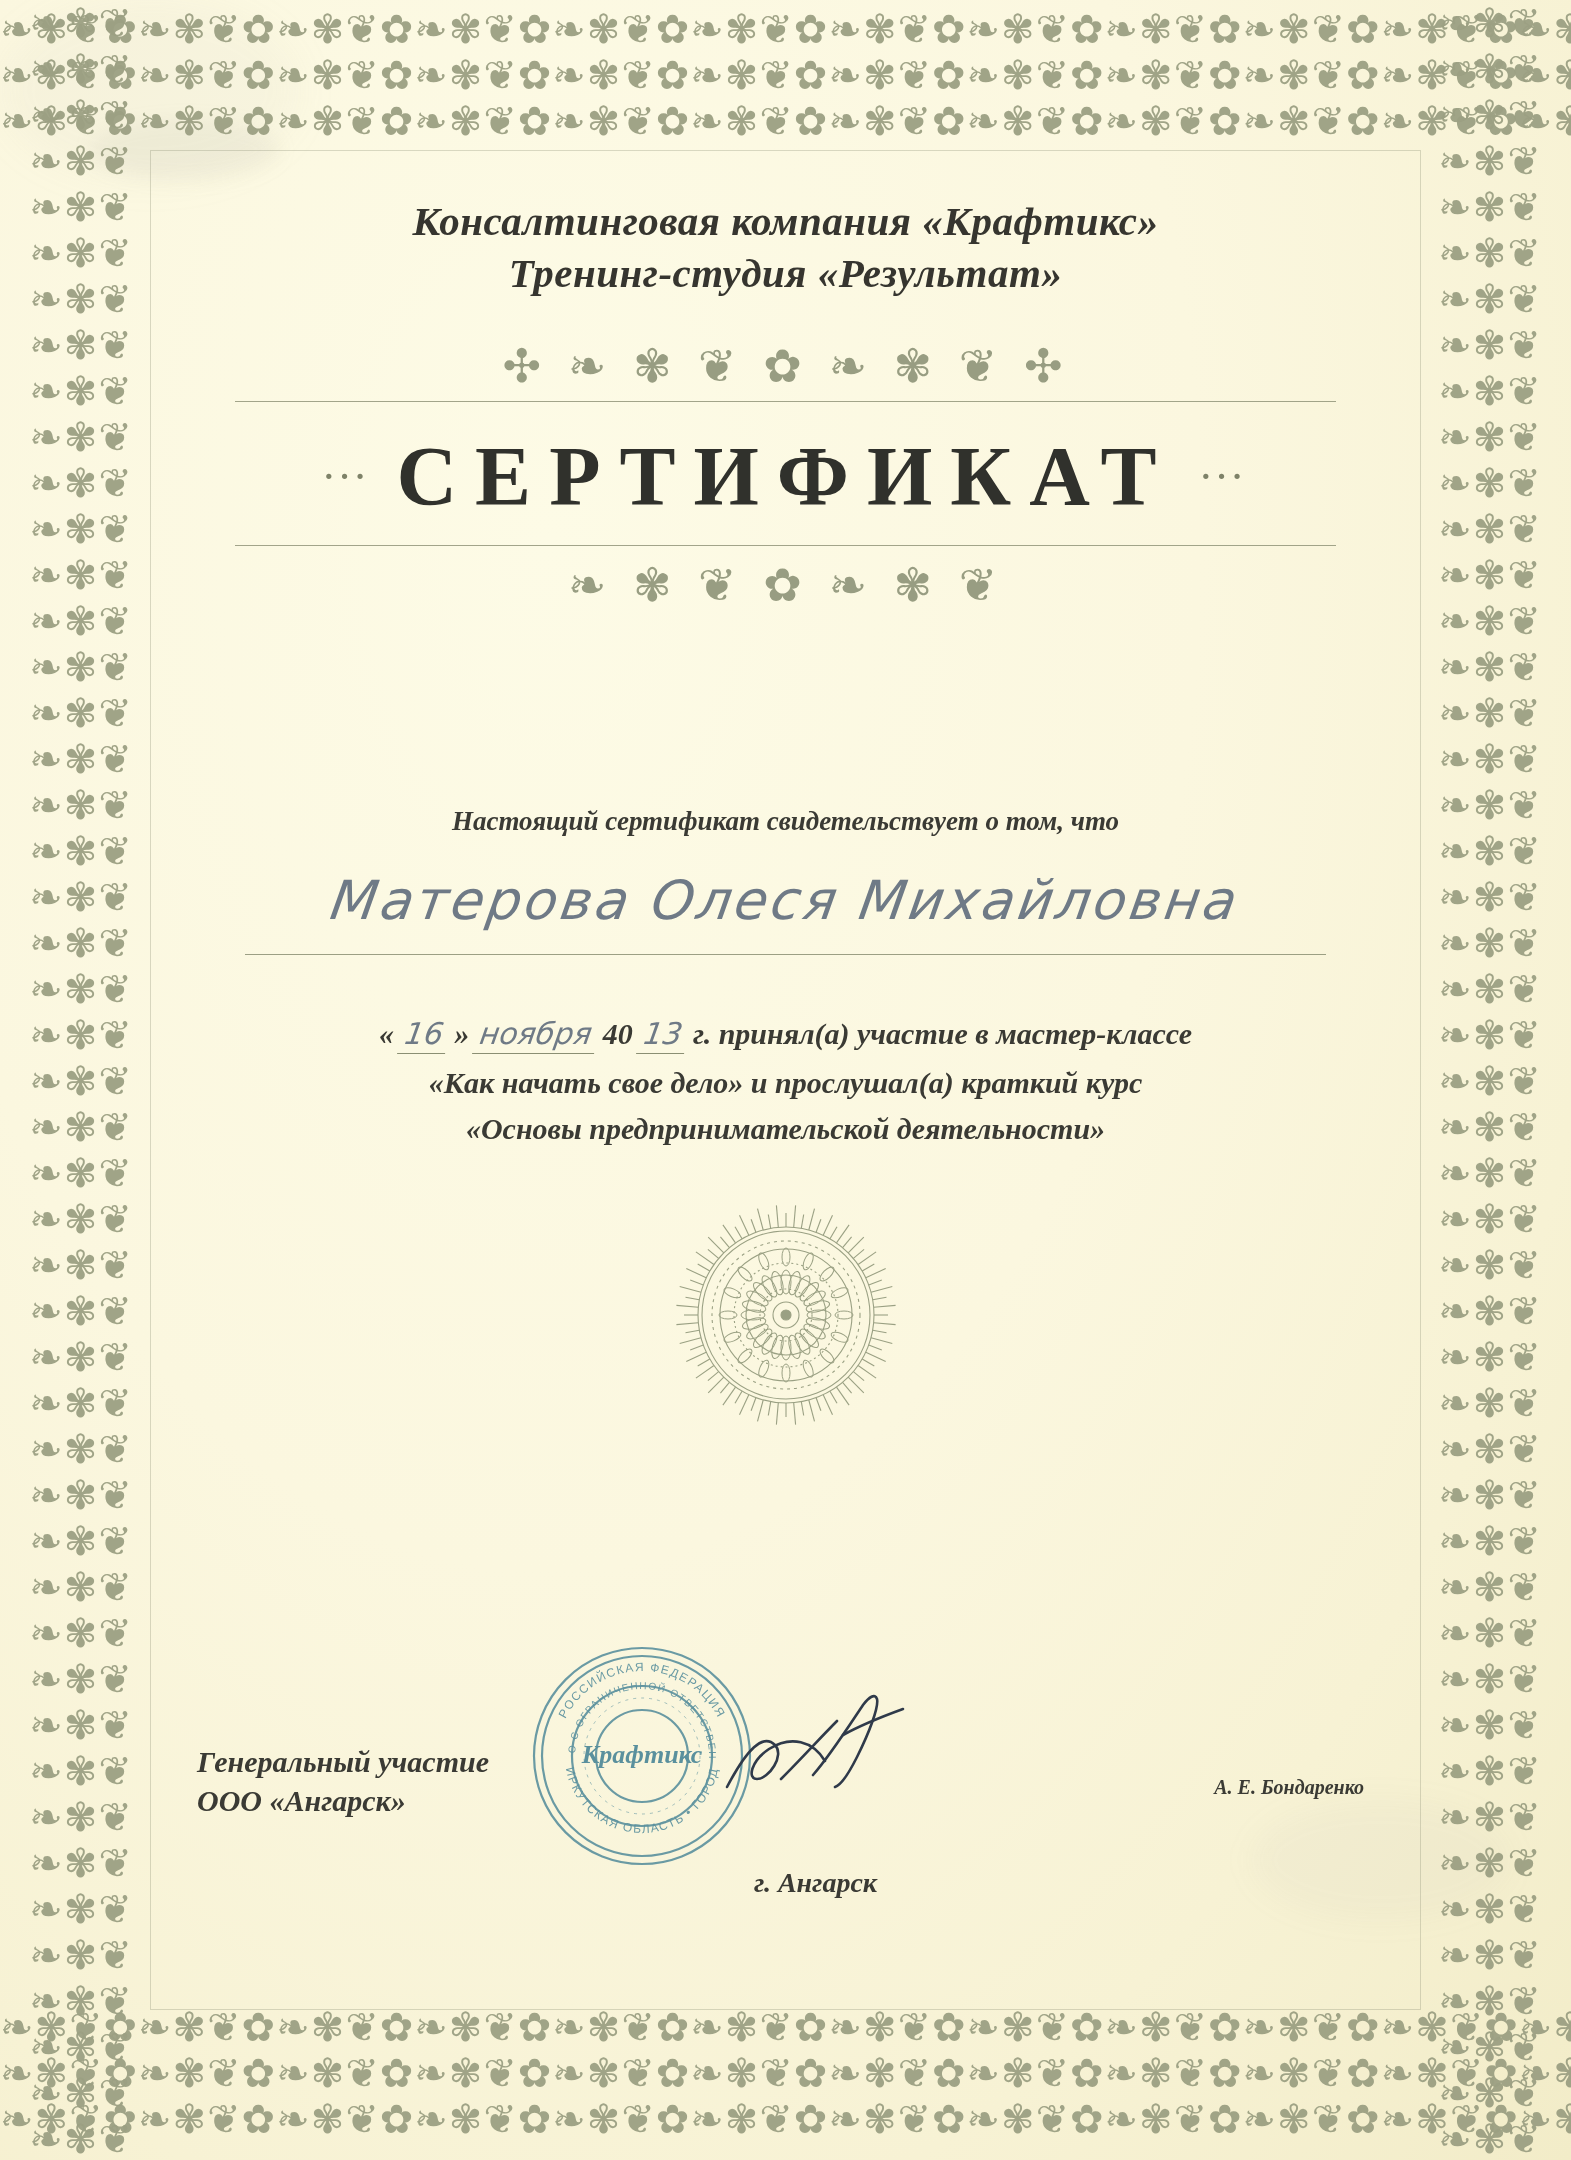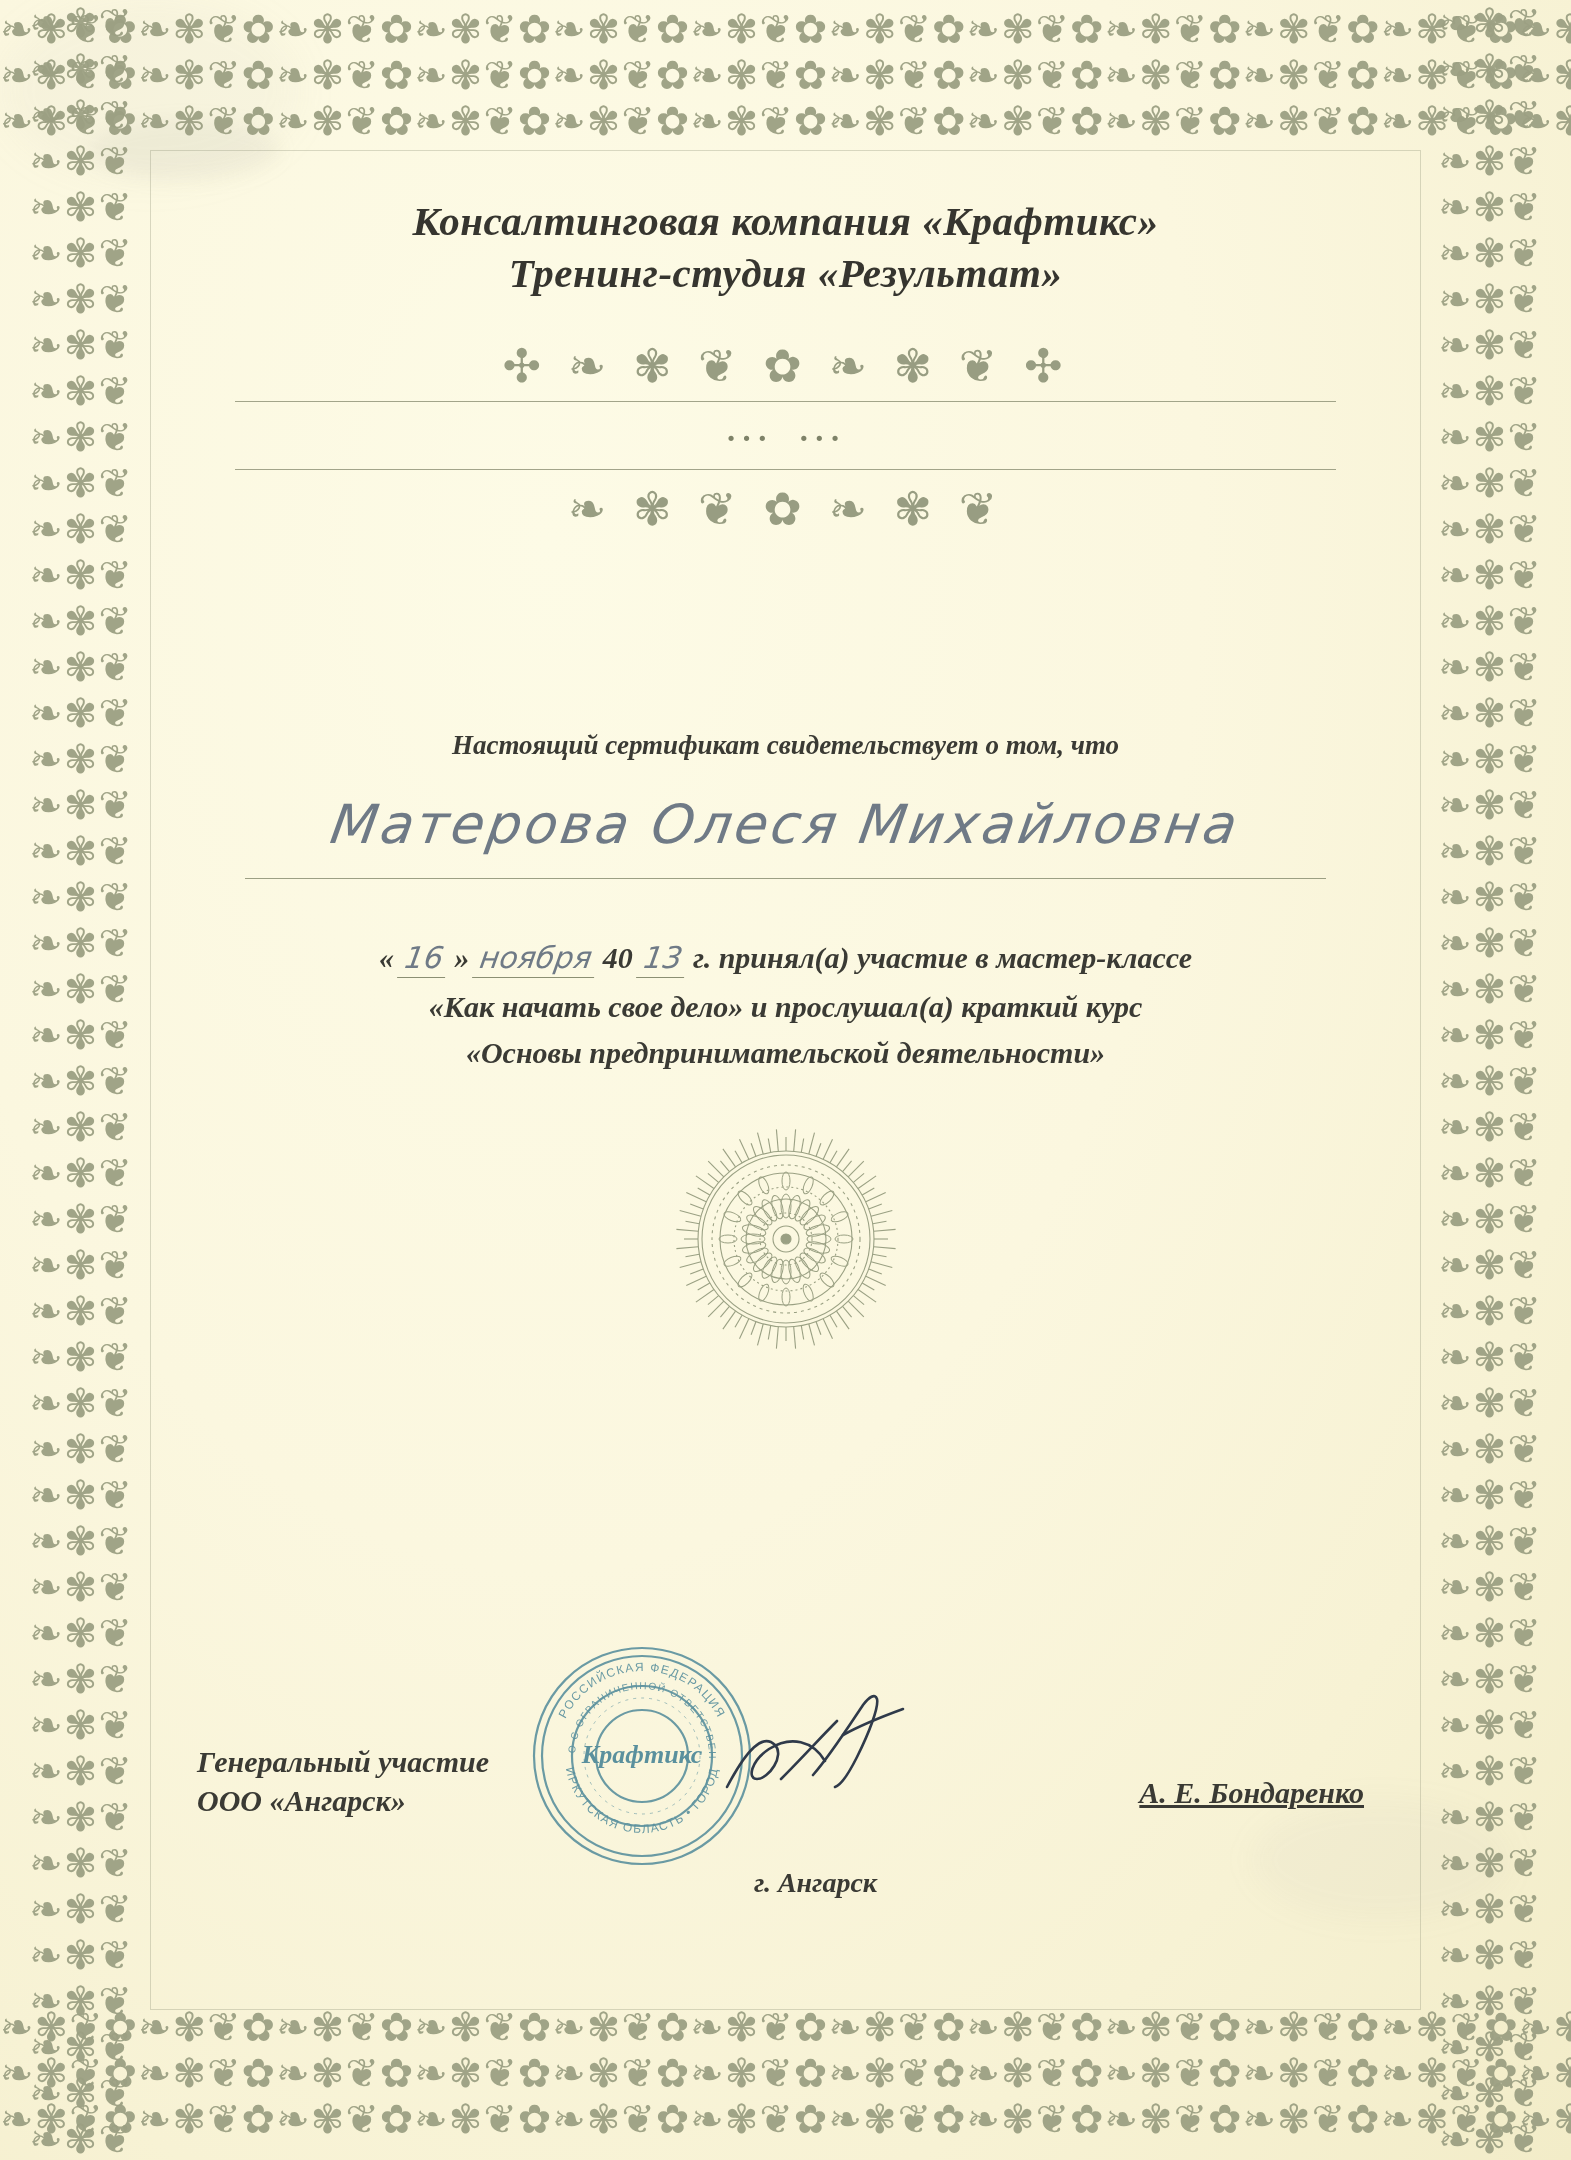--- a/index.html
+++ b/index.html
@@ -244,26 +244,25 @@
     font-weight: bold;
     font-size: 30px;
     color: #3a3a34;
     line-height: 1.32;
     white-space: pre-line;
   }
   .sign-name {
     font-family: "Liberation Serif", serif;
     font-style: italic;
     font-weight: bold;
-    font-size: 30px;
+    font-size: 20px;
     color: #3a3a34;
     padding-top: 34px;
     padding-right: 10px;
     white-space: nowrap;
-    text-decoration: underline;
   }
   .city {
     text-align: center;
     font-family: "Liberation Serif", serif;
     font-style: italic;
     font-weight: bold;
     font-size: 28px;
     color: #3a3a34;
     margin-top: 46px;
     margin-left: 60px;
@@ -418,20 +417,21 @@
 
     <div class="org-line org-line-1">Консалтинговая компания «Крафтикс»</div>
     <div class="org-line org-line-2">Тренинг-студия «Результат»</div>
 
     <div class="flourish">✣ ❧ ✾ ❦ ✿ ❧ ✾ ❦ ✣</div>
 
     <div class="rule"></div>
 
     <div class="title-row">
       <span class="title-dots">•••</span>
+      <span class="cert-title">СЕРТИФИКАТ</span>
       <span class="title-dots">•••</span>
     </div>
 
     <div class="rule"></div>
 
     <div class="flourish below">❧ ✾ ❦ ✿ ❧ ✾ ❦</div>
 
     <div class="statement">Настоящий сертификат свидетельствует о том, что</div>
 
     <div class="name-block">

